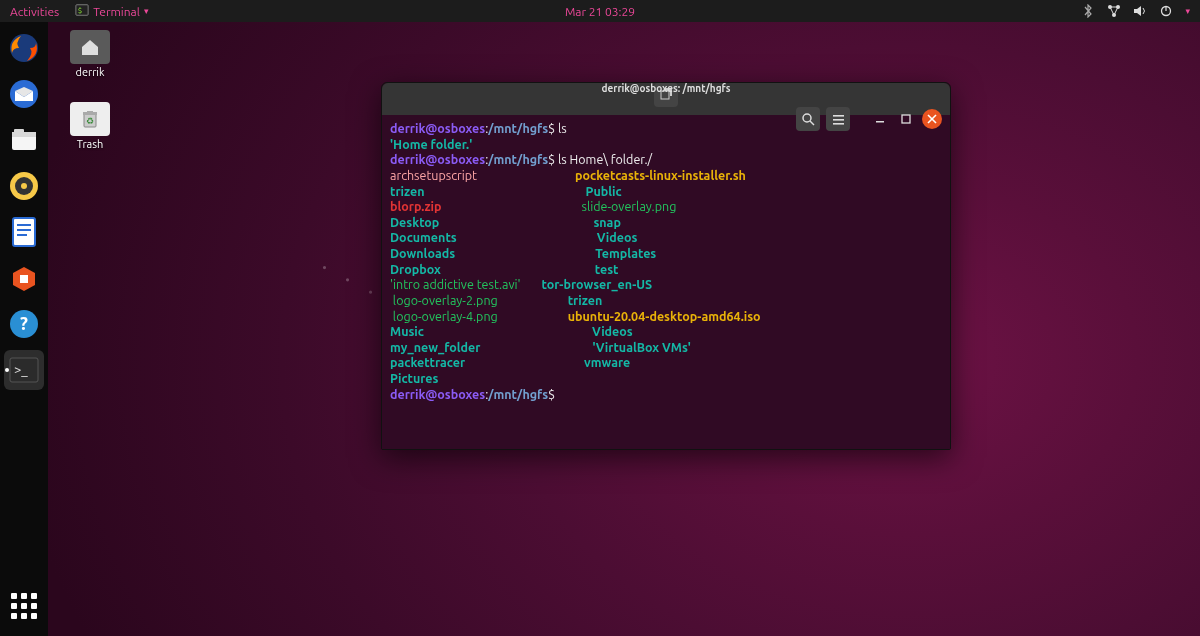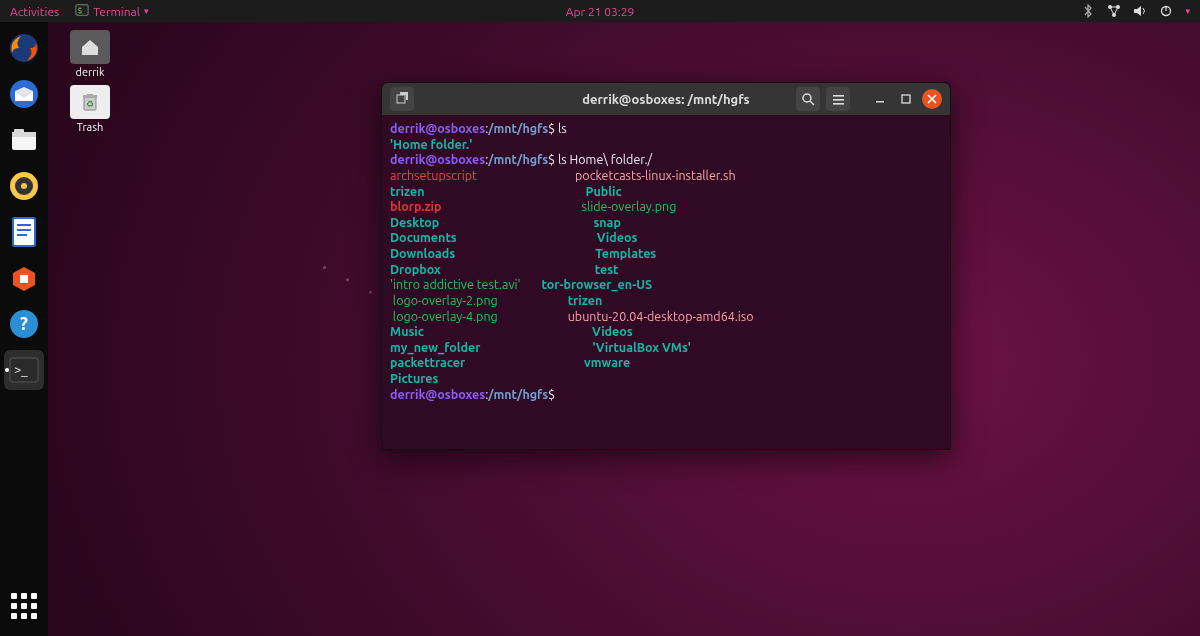--- a/index.html
+++ b/index.html
@@ -27,62 +27,62 @@
   
   .dock { position: absolute; top: 22px; left: 0; bottom: 0; width: 48px; background: rgba(20,20,20,.55); display: flex; flex-direction: column; align-items: center; padding-top: 6px; gap: 6px; z-index: 40; }
   .dock-item { width: 40px; height: 40px; border-radius: 6px; display: flex; align-items: center; justify-content: center; cursor: pointer; position: relative; }
   .dock-item.active { background: rgba(255,255,255,.14); }
   .dock-item .badge { position:absolute; left:1px; top:50%; width:4px; height:4px; background:#fff; border-radius:50%; transform:translateY(-50%); }
   .dock-spacer { flex: 1; }
   .apps-grid { width: 40px; height: 40px; display: grid; grid-template-columns: repeat(3,6px); grid-template-rows: repeat(3,6px); gap: 4px; place-content: center; cursor: pointer; margin-bottom:10px;}
   .apps-grid span { background: #fff; border-radius: 1px; }
 
   
-  .desktop-icons { position: absolute; top: 8px; left: 12px; display: flex; flex-direction: column; gap: 7px; z-index: 10; }
+  .desktop-icons { position: absolute; top: 8px; left: 12px; display: flex; flex-direction: column; gap: 24px; z-index: 10; }
   .di { width: 60px; display: flex; flex-direction: column; align-items: center; gap: 2px; cursor: pointer; }
   .di .icn { width: 40px; height: 34px; border-radius: 4px; display:flex; align-items:center; justify-content:center; }
   .di .lbl { color: #fff; font-size: 11px; text-shadow: 0 1px 2px rgba(0,0,0,.8); }
 
   
   .term { position: absolute; top: 60px; left: 333px; width: 570px; height: 368px; background: #2c0d1f; border: 1px solid #111; border-radius: 6px 6px 2px 2px; box-shadow: 0 8px 30px rgba(0,0,0,.6); z-index: 30; display:flex; flex-direction:column;}
-  .term-titlebar { height: 32px; background: #353535; border-radius: 6px 6px 0 0; display: flex; align-items: center; padding: 0 8px; color:#ddd; font-size: 13px; position:relative; }
+  .term-titlebar { height: 32px; background: #353535; border-radius: 6px 6px 0 0; display: flex; align-items: center; padding: 0 8px; color:#ddd; font-size: 10px; position:relative;flex-direction:column; }
   .term-titlebar .title { position:absolute; left:50%; transform:translateX(-50%); font-weight:600;}
   .tb-left { display:flex; gap:8px; align-items:center;}
   .tb-right { margin-left:auto; display:flex; gap:6px; align-items:center;}
   .tb-btn { width:24px; height:24px; border-radius:4px; background:#444; display:flex; align-items:center; justify-content:center; cursor:pointer; color:#ddd; font-size:12px;}
   .tb-btn.round { border-radius:50%; width:20px; height:20px; }
   .tb-btn.close { background:#e95420; color:#fff; }
   .term-body { flex:1; background:#300a24; padding:6px 8px; font-family: "Ubuntu Mono","DejaVu Sans Mono",monospace; font-size:12.5px; line-height:1.25; color:#eee; overflow:hidden; white-space:pre;}
   .pu { color:#8b5cf6; font-weight:bold;} 
   .pp { color:#729fcf; font-weight:bold;} 
   .pw { color:#eee;}
   .c-blue  { color:#14b8a6; font-weight:bold;}
   .c-red   { color:#e23434; font-weight:bold;}
-  .c-green { color:#ef4444;}
+  .c-green { color:#fca5a5;}
   .c-pink  { color:#22c55e;}
-  .c-white { color:#fca5a5;}
+  .c-white { color:#eab308;font-weight:bold;}
 </style>
 </head>
 <body>
 
 <div class="topbar">
   <div class="left">
     <span>Activities</span>
     <span class="menu-item">
       <span>
         <svg width="14" height="14" viewBox="0 0 16 16">
             <rect x="1" y="2" width="14" height="12" rx="1" fill="#222" stroke="#888"></rect>
             <text x="3" y="11" font-size="9" fill="#8ae234">$</text>
           </svg>
       </span>
       <span>Terminal</span>
       <span class="dropdown-arrow">▾</span>
     </span>
   </div>
-  <div class="center">Apr 21  03:29</div>
+  <div class="center">Mar 21  03:29</div>
   <div class="right">
     <span class="tray-icon">
         <svg width="10" height="14" viewBox="0 0 10 14">
           <path d="M2 3 L8 10 L5 13 V1 L8 4 L2 11" stroke="#aaa" stroke-width="1.2" fill="none"></path>
         </svg>
       </span>
     <span class="tray-icon">
         <svg width="14" height="14" viewBox="0 0 14 14">
           <circle cx="3" cy="3" r="2" fill="#ddd"></circle>
           <circle cx="11" cy="3" r="2" fill="#ddd"></circle>

